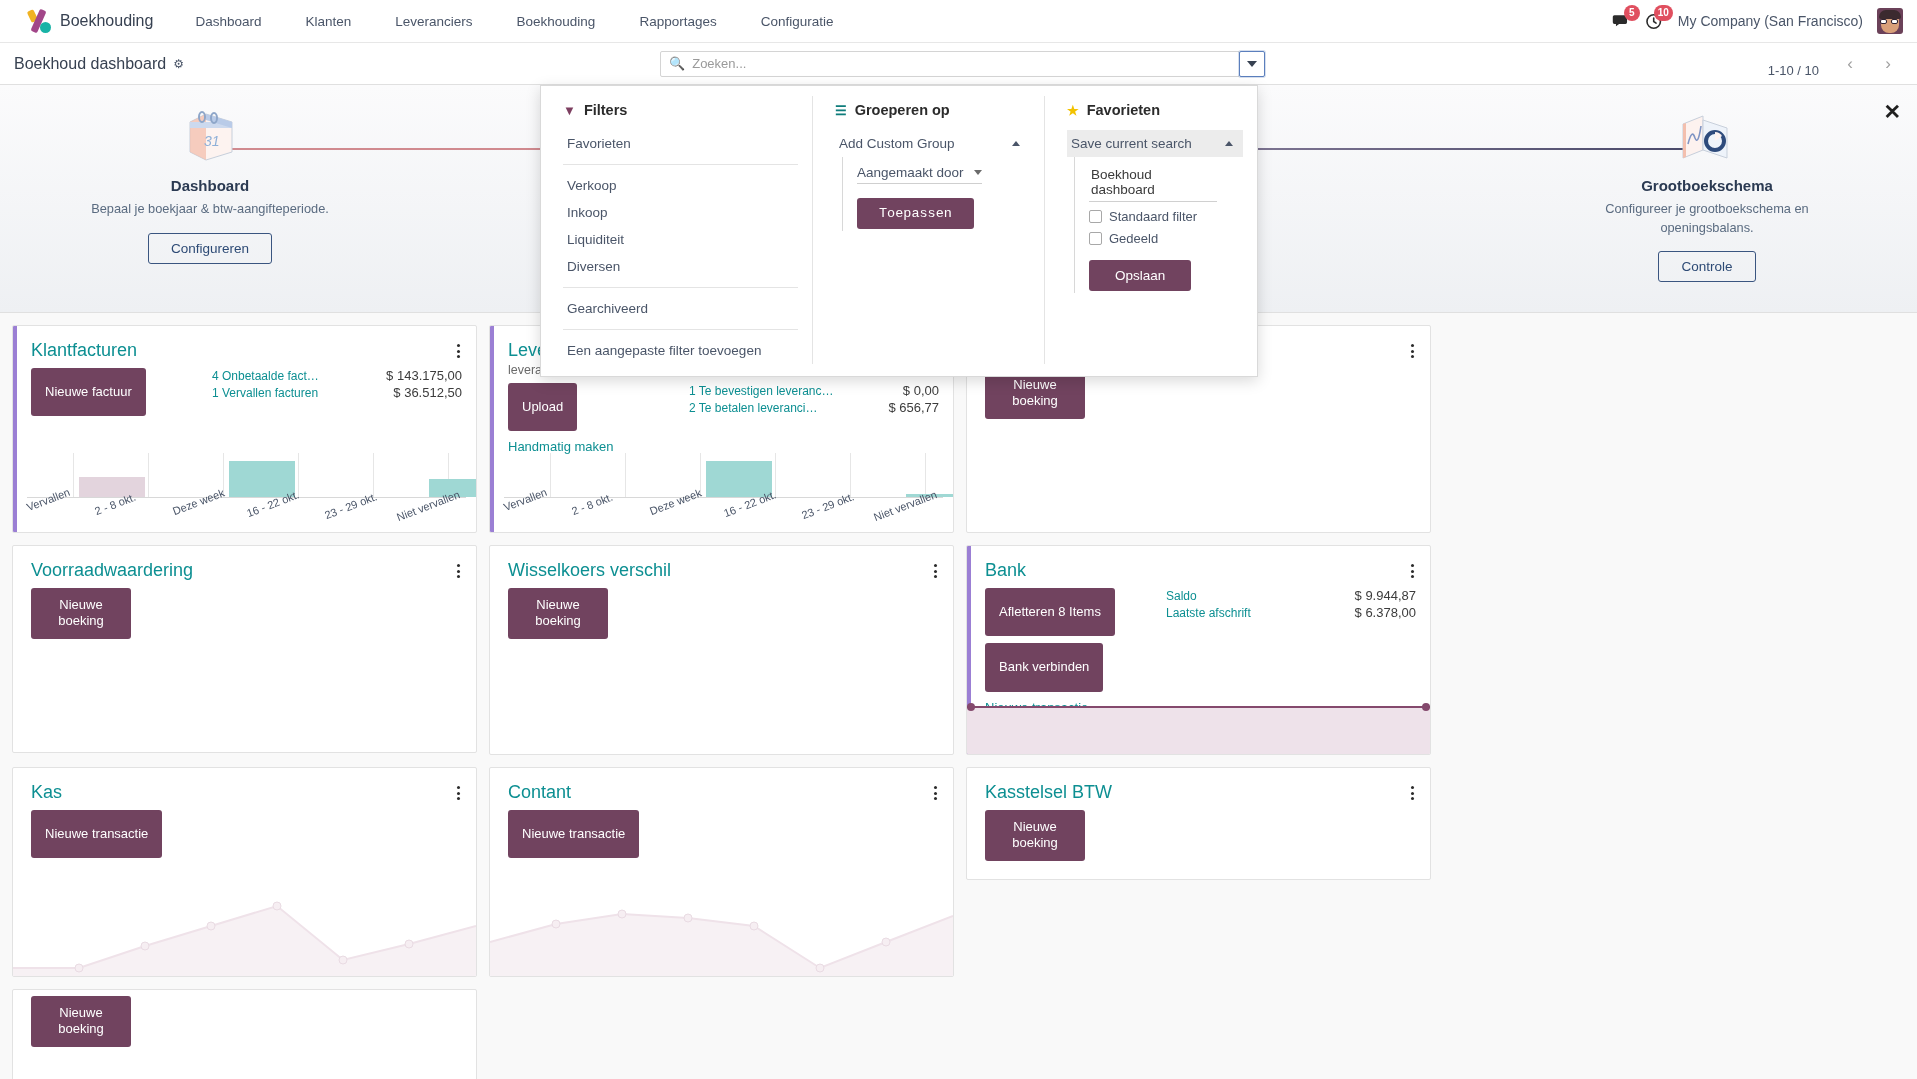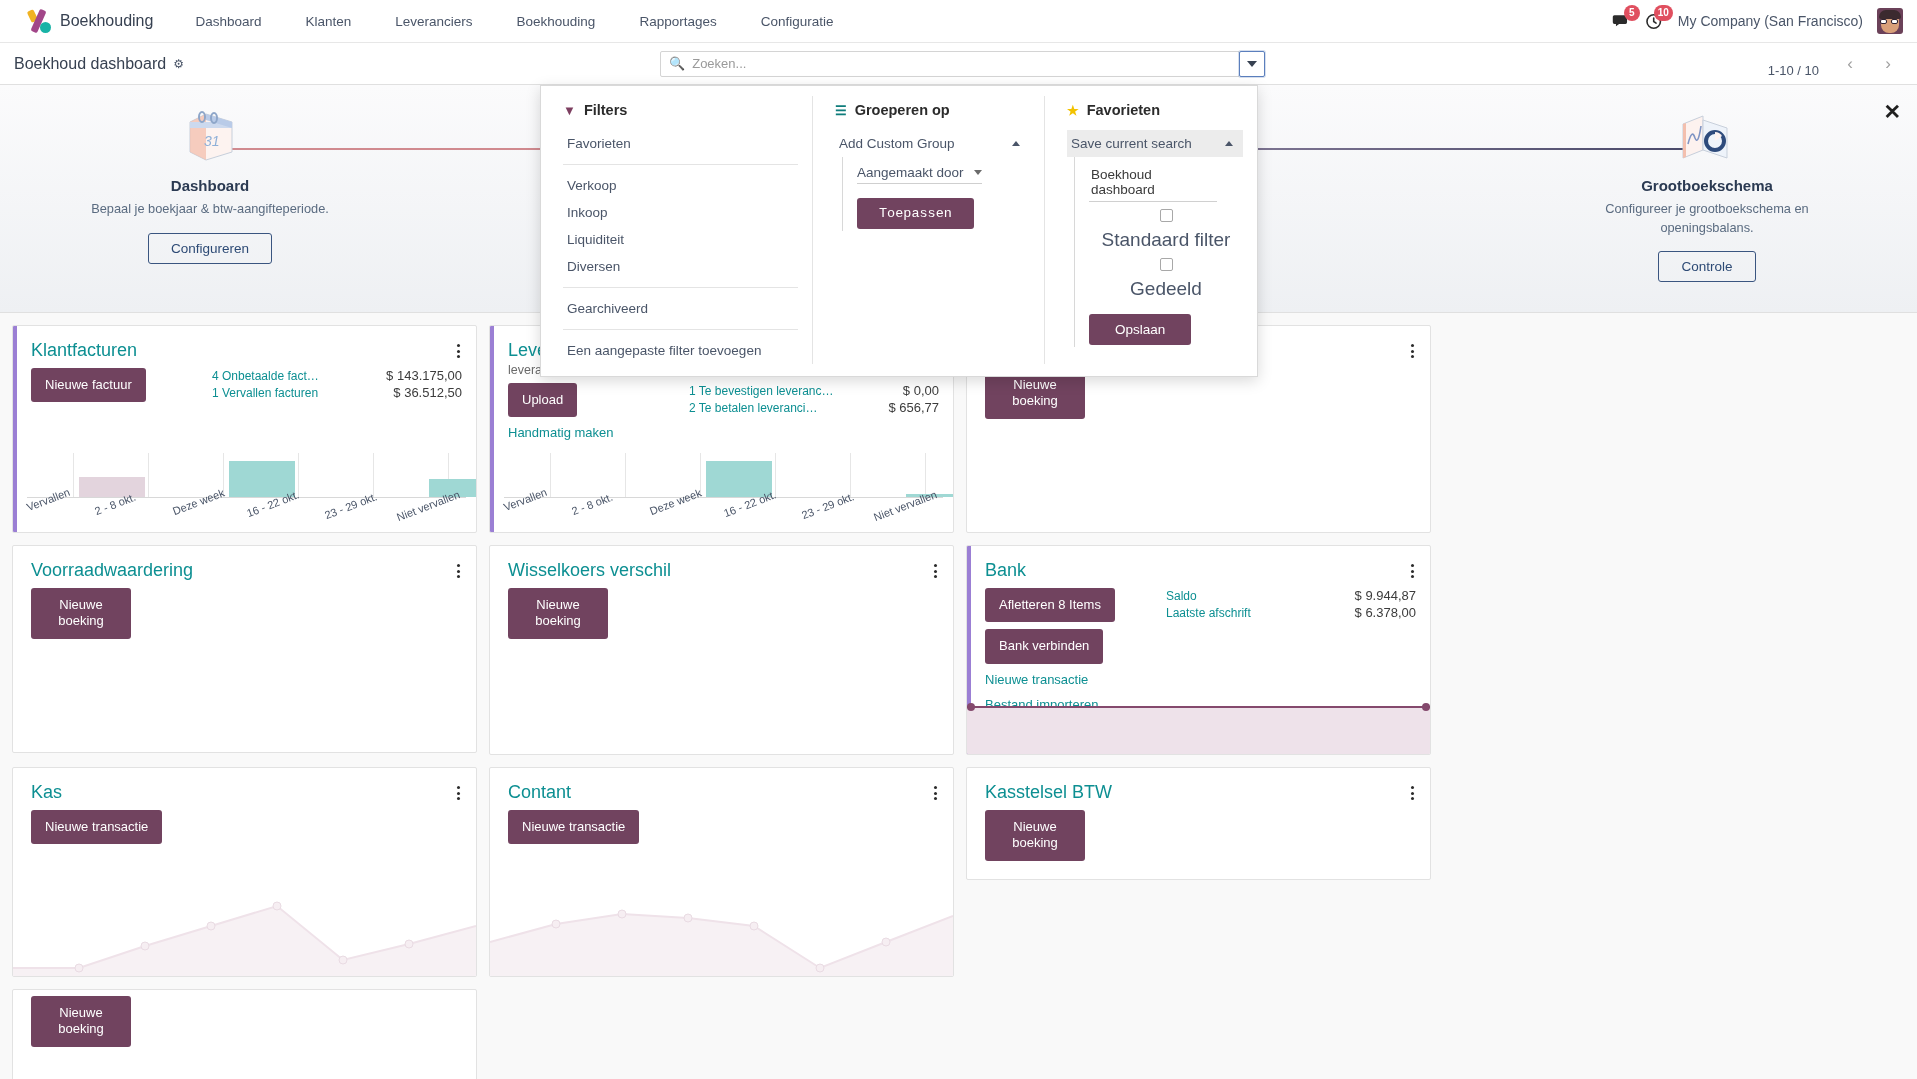--- a/index.html
+++ b/index.html
@@ -122,21 +122,21 @@
   .btn-apply {
     margin-top: 14px; background: #71435f; color: #fff; border: none; font-size: 13.5px;
     padding: 8px 22px; border-radius: 3px; cursor: pointer;
     font-family: Liberation Mono, monospace;
   }
   .fav-name-input {
     font-size: 13.5px; color: #3a3a3a; border-bottom: 1px solid #d0d0d0;
     padding: 2px 2px 4px 2px; width: 128px; cursor: text;
   }
   .chk-row { display: flex; align-items: center; gap: 7px; margin-top: 7px;
-     font-size: 19px; color: #4a5568; cursor: pointer; flex-direction: column; }
+     font-size: 13px; color: #4a5568; cursor: pointer; }
   .chk { width: 13px; height: 13px; border: 1px solid #a8a8a8; background: #fff;
      border-radius: 2px; flex: 0 0 auto; }
   .btn-save {
     margin-top: 14px; background: #71435f; color: #fff; border: none; font-size: 13.5px;
     padding: 8px 26px; border-radius: 3px; cursor: pointer;
     font-family: "Liberation Sans", sans-serif;
   }
 
   
   .onboarding {
@@ -175,21 +175,21 @@
   .card-accent { position: absolute; left: 0; top: 0; bottom: 0; width: 4px; background: #9b7fd4; }
   .card-head { display: flex; align-items: flex-start; justify-content: space-between;
      padding: 14px 14px 0 18px; }
   .card-title { font-size: 18px; font-weight: normal; color: #0d8f92; cursor: pointer; }
   .card-sub { font-size: 12.5px; color: #6a6a6a; padding: 1px 18px 0 18px; }
   .kebab { display: flex; flex-direction: column; gap: 2.5px; cursor: pointer; padding: 4px 2px; }
   .kebab i { width: 3px; height: 3px; background: #2b2b2b; border-radius: 50%; display: block; }
   .card-body { display: flex; padding: 6px 14px 0 18px; }
   .card-actions { display: flex; flex-direction: column; align-items: flex-start; gap: 7px; }
   .btn-primary {
-    background: #71435f; color: #fff; border: none; font-size: 13px; padding: 9px 14px;
+    background: #71435f; color: #fff; border: none; font-size: 13px; padding: 16px 14px;
     border-radius: 3px; cursor: pointer; text-align: center; line-height: 1.25;
     font-family: "Liberation Sans", sans-serif;
   }
   .btn-primary.two-line { width: 100px; padding: 9px 8px; }
   .link-act { font-size: 13px; color: #0d8f92; cursor: pointer; line-height: 1.45; }
   .card-figures { margin-left: auto; width: 250px; }
   .fig-row { display: flex; justify-content: space-between; align-items: baseline; margin-bottom: 2px; }
   .fig-label { font-size: 12px; color: #0d8f92; cursor: pointer; white-space: nowrap;
      overflow: hidden; text-overflow: ellipsis; max-width: 160px; }
   .fig-value { font-size: 13px; color: #3c3c3c; white-space: nowrap; }

